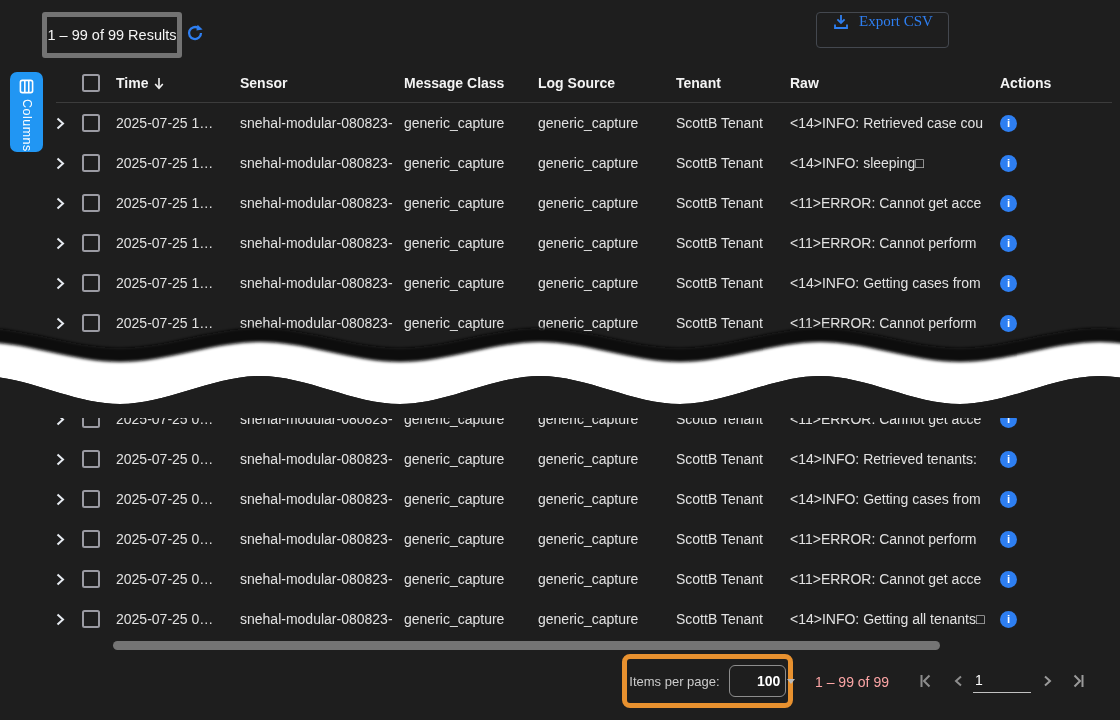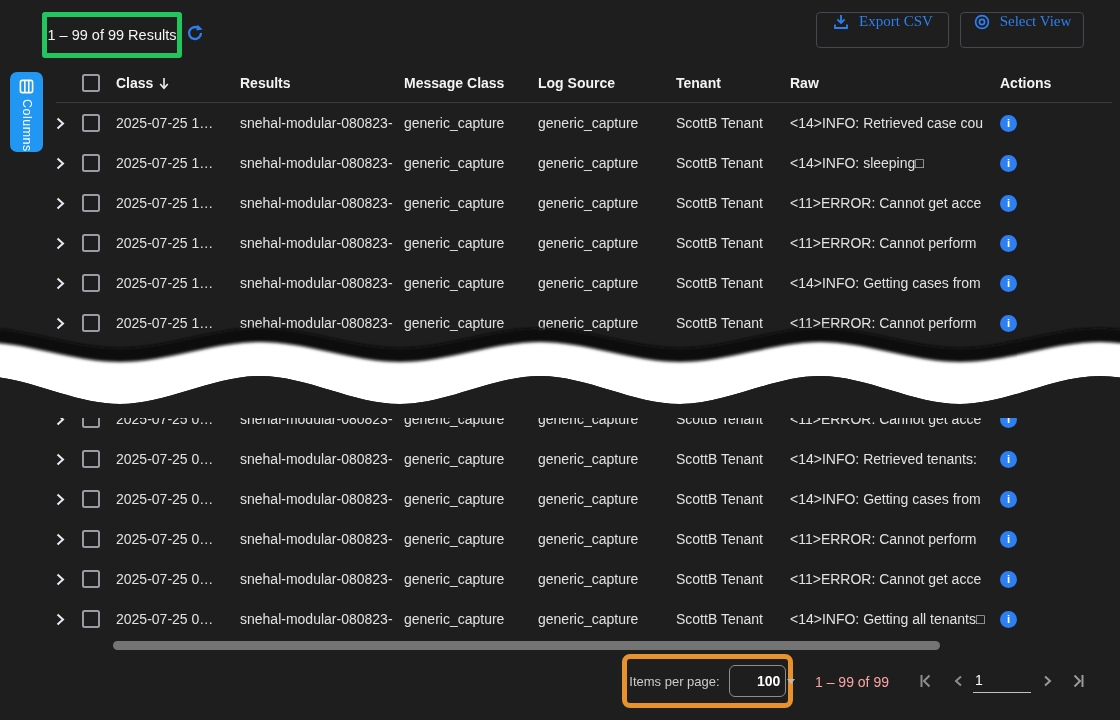--- a/index.html
+++ b/index.html
@@ -7,21 +7,21 @@
   body {
     background:#1e1e1e;
     font-family:"Liberation Sans","DejaVu Sans",sans-serif;
     color:#e4e4e4;
     position:relative;
   }
   
   .toolbar { position:absolute; top:0; left:0; width:1120px; height:64px; }
   .results-box {
     position:absolute; left:42px; top:12px; width:140px; height:46px;
-    border:5px solid #22c55e; border-radius:3px;
+    border:5px solid #737373; border-radius:3px;
     display:flex; align-items:center; justify-content:center;
   }
   .results-box span { font-size:14.5px; color:#f5f5f5; white-space:nowrap; }
   .refresh-btn { position:absolute; left:186px; top:24px; width:18px; height:18px; cursor:pointer; }
   .search-wrap {
     position:absolute; left:220px; top:17px; width:220px; height:30px;
     border:1px solid #6d6d6d; border-radius:8px; display:flex; align-items:center;
   }
   .search-wrap input {
     flex:1; background:transparent; border:none; outline:none;
@@ -124,49 +124,42 @@
     <polygon points="11.6,0.8 16.6,5.4 10.4,6.6" fill="#2e7ff2"></polygon>
   </svg>
   <button class="tb-btn btn-export">
     <svg width="18" height="18" viewBox="0 0 18 18">
       <line x1="9" y1="2" x2="9" y2="9.5" stroke="#2e7ff2" stroke-width="1.8"></line>
       <polyline points="5.4,6.4 9,10 12.6,6.4" fill="none" stroke="#2e7ff2" stroke-width="1.8"></polyline>
       <path d="M3 11.5 v3.5 h12 v-3.5" fill="none" stroke="#2e7ff2" stroke-width="1.8"></path>
     </svg>
     <span>Export CSV</span>
   </button>
-  <button class="tb-btn btn-select">
-    <svg width="18" height="18" viewBox="0 0 18 18">
-      <circle cx="9" cy="9" r="6.4" fill="none" stroke="#2e7ff2" stroke-width="1.7"></circle>
-      <circle cx="9" cy="9" r="2.6" fill="none" stroke="#2e7ff2" stroke-width="1.7"></circle>
-    </svg>
-    <span>Select View</span>
-  </button>
 </div>
 
 <div class="columns-tab">
   <svg width="15" height="15" viewBox="0 0 16 16">
     <rect x="1.5" y="1.5" width="13" height="13" rx="2" fill="none" stroke="#ffffff" stroke-width="1.7"></rect>
     <line x1="6.2" y1="1.5" x2="6.2" y2="14.5" stroke="#ffffff" stroke-width="1.7"></line>
     <line x1="10.4" y1="1.5" x2="10.4" y2="14.5" stroke="#ffffff" stroke-width="1.7"></line>
   </svg>
   <span class="vlabel">Columns</span>
 </div>
 
 <div class="thead grid-row">
   <span></span>
   <span class="cbx"></span>
   <span class="hcell time-head">
-    <span>Class</span>
+    <span>Time</span>
     <svg width="10" height="13" viewBox="0 0 10 13">
       <line x1="5" y1="1" x2="5" y2="10.5" stroke="#f0f0f0" stroke-width="1.6"></line>
       <polyline points="1.2,7 5,11.3 8.8,7" fill="none" stroke="#f0f0f0" stroke-width="1.6"></polyline>
     </svg>
   </span>
-  <span class="hcell">Results</span>
+  <span class="hcell">Sensor</span>
   <span class="hcell">Message Class</span>
   <span class="hcell">Log Source</span>
   <span class="hcell">Tenant</span>
   <span class="hcell">Raw</span>
   <span class="hcell">Actions</span>
 </div>
 
 <div class="rows-top">
   <div>
   <div class="row grid-row">

